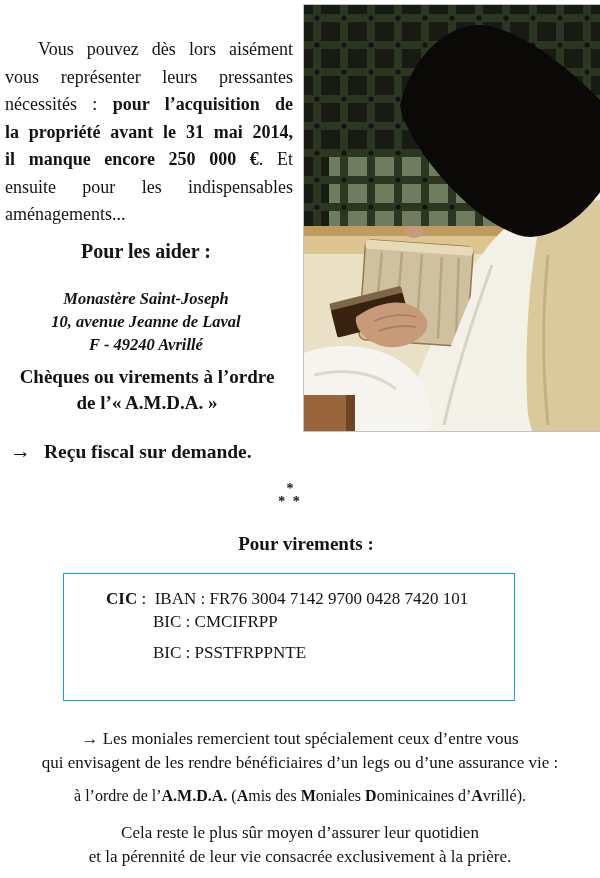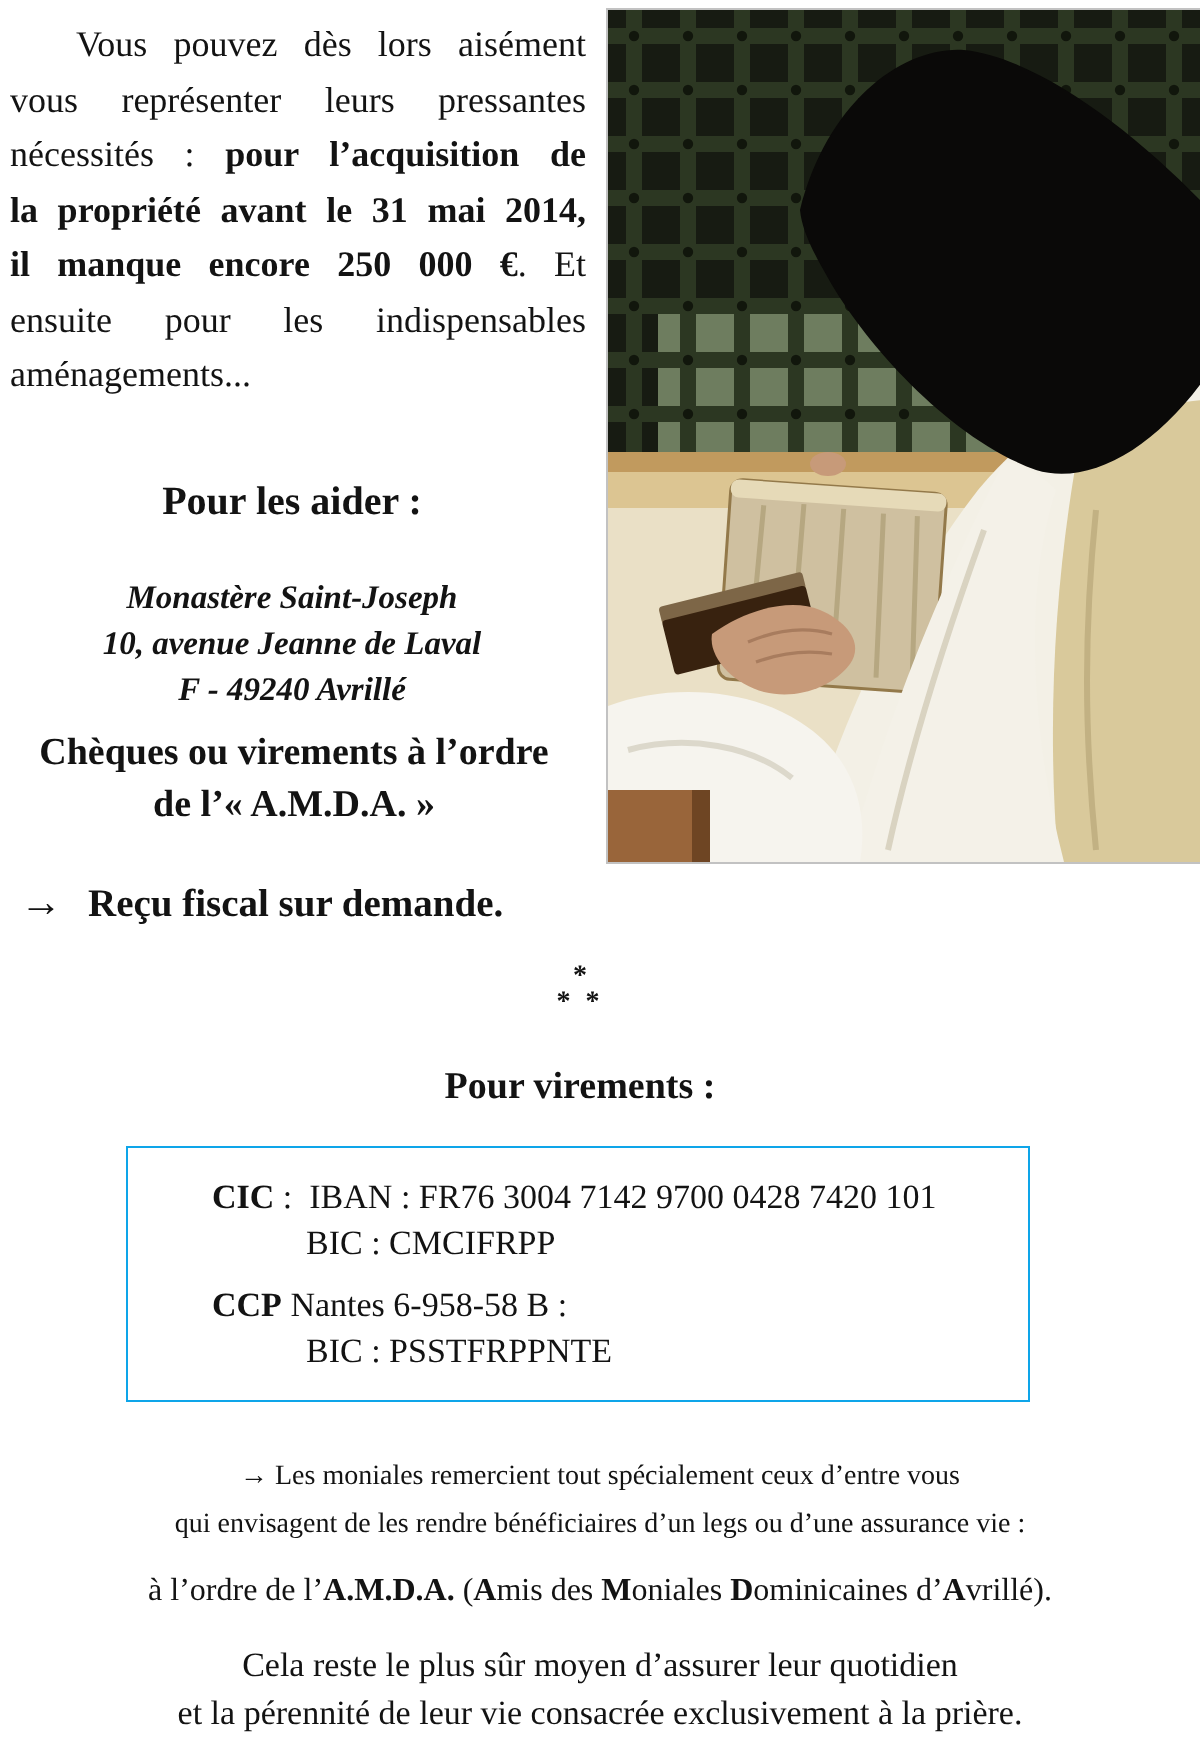--- a/index.html
+++ b/index.html
@@ -7,44 +7,44 @@
     width:600px;height:878px;background:#ffffff;position:relative;
     font-family:"Liberation Serif","DejaVu Serif",serif;color:#131313;
     overflow:hidden;
   }
   .abs{position:absolute;}
   .bd{font-weight:bold;}
 
   
   .intro{left:5px;top:9px;width:288px;font-size:18px;line-height:27.5px;}
   .jline{text-align:justify;text-align-last:justify;white-space:nowrap;}
-  .jline.first{text-indent:33px;}
+  .jline.first{text-indent:33px;margin-top:27px;}
   .jline.last{text-align-last:left;white-space:normal;}
 
   
   .help-heading{left:0;top:240px;width:292px;text-align:center;font-size:20px;font-weight:bold;}
   .address{left:0;top:287px;width:292px;text-align:center;font-size:16.5px;font-weight:bold;font-style:italic;line-height:23px;}
   .cheques{left:0;top:364px;width:294px;text-align:center;font-size:19px;font-weight:bold;line-height:26px;}
   .receipt{left:10px;top:439px;font-size:19.5px;font-weight:bold;white-space:nowrap;}
   .receipt .arrow{font-weight:normal;font-size:21px;}
   .receipt .txt{margin-left:13px;}
 
   
   .sep{left:0;top:482px;width:580px;text-align:center;font-size:14px;font-weight:bold;line-height:13px;}
   .sep .row2{letter-spacing:2px;}
-  .transfers-heading{left:0;top:533px;width:580px;text-align:center;font-size:19px;font-weight:bold;}
+  .transfers-heading{left:0;top:533px;width:580px;text-align:center;font-size:19px;font-weight:bold;padding-left:16px;}
 
   .bank-box{left:63px;top:573px;width:452px;height:128px;border:1px solid #0ea5e9;
     font-size:17px;line-height:23px;box-sizing:border-box;padding:13px 0 0 42px;}
   .bank-row{white-space:pre;}
   .bank-indent{padding-left:47px;}
   .bank-gap{height:8px;}
 
   
-  .legacy{left:0;top:727px;width:600px;text-align:center;font-size:14px;line-height:23.5px;}
+  .legacy{left:0;top:727px;width:600px;text-align:center;font-size:17px;line-height:23.5px;}
   .legacy .line{white-space:nowrap;}
   .order-line{left:0;top:787px;width:600px;text-align:center;font-size:16px;white-space:nowrap;}
   .closing{left:0;top:821px;width:600px;text-align:center;font-size:17px;line-height:24px;}
   .closing .line{white-space:nowrap;}
 
   
   .photo{left:303px;top:4px;width:297px;height:426px;border:1px solid #c2c2c2;box-sizing:content-box;}
   .photo svg{display:block;}
 </style>
 </head>
@@ -133,21 +133,20 @@
   <div>*</div>
   <div class="row2">* *</div>
 </div>
 
 <div class="abs transfers-heading">Pour virements :</div>
 
 <div class="abs bank-box">
   <div class="bank-row"><span class="bd">CIC</span><span> :  IBAN : FR76 3004 7142 9700 0428 7420 101</span></div>
   <div class="bank-row bank-indent"><span>BIC : CMCIFRPP</span></div>
   <div class="bank-gap"></div>
-  <div class="bank-row"><span class="bd">CCP</span><span> Nantes 6-958-58 B :</span></div>
   <div class="bank-row bank-indent"><span>BIC : PSSTFRPPNTE</span></div>
 </div>
 
 <div class="abs legacy">
   <div class="line"><span>→</span><span> Les moniales remercient tout spécialement ceux d’entre vous</span></div>
   <div class="line">qui envisagent de les rendre bénéficiaires d’un legs ou d’une assurance vie :</div>
 </div>
 
 <div class="abs order-line"><span>à l’ordre de l’</span><span class="bd">A.M.D.A.</span><span> (</span><span class="bd">A</span><span>mis des </span><span class="bd">M</span><span>oniales </span><span class="bd">D</span><span>ominicaines d’</span><span class="bd">A</span><span>vrillé).</span></div>
 

